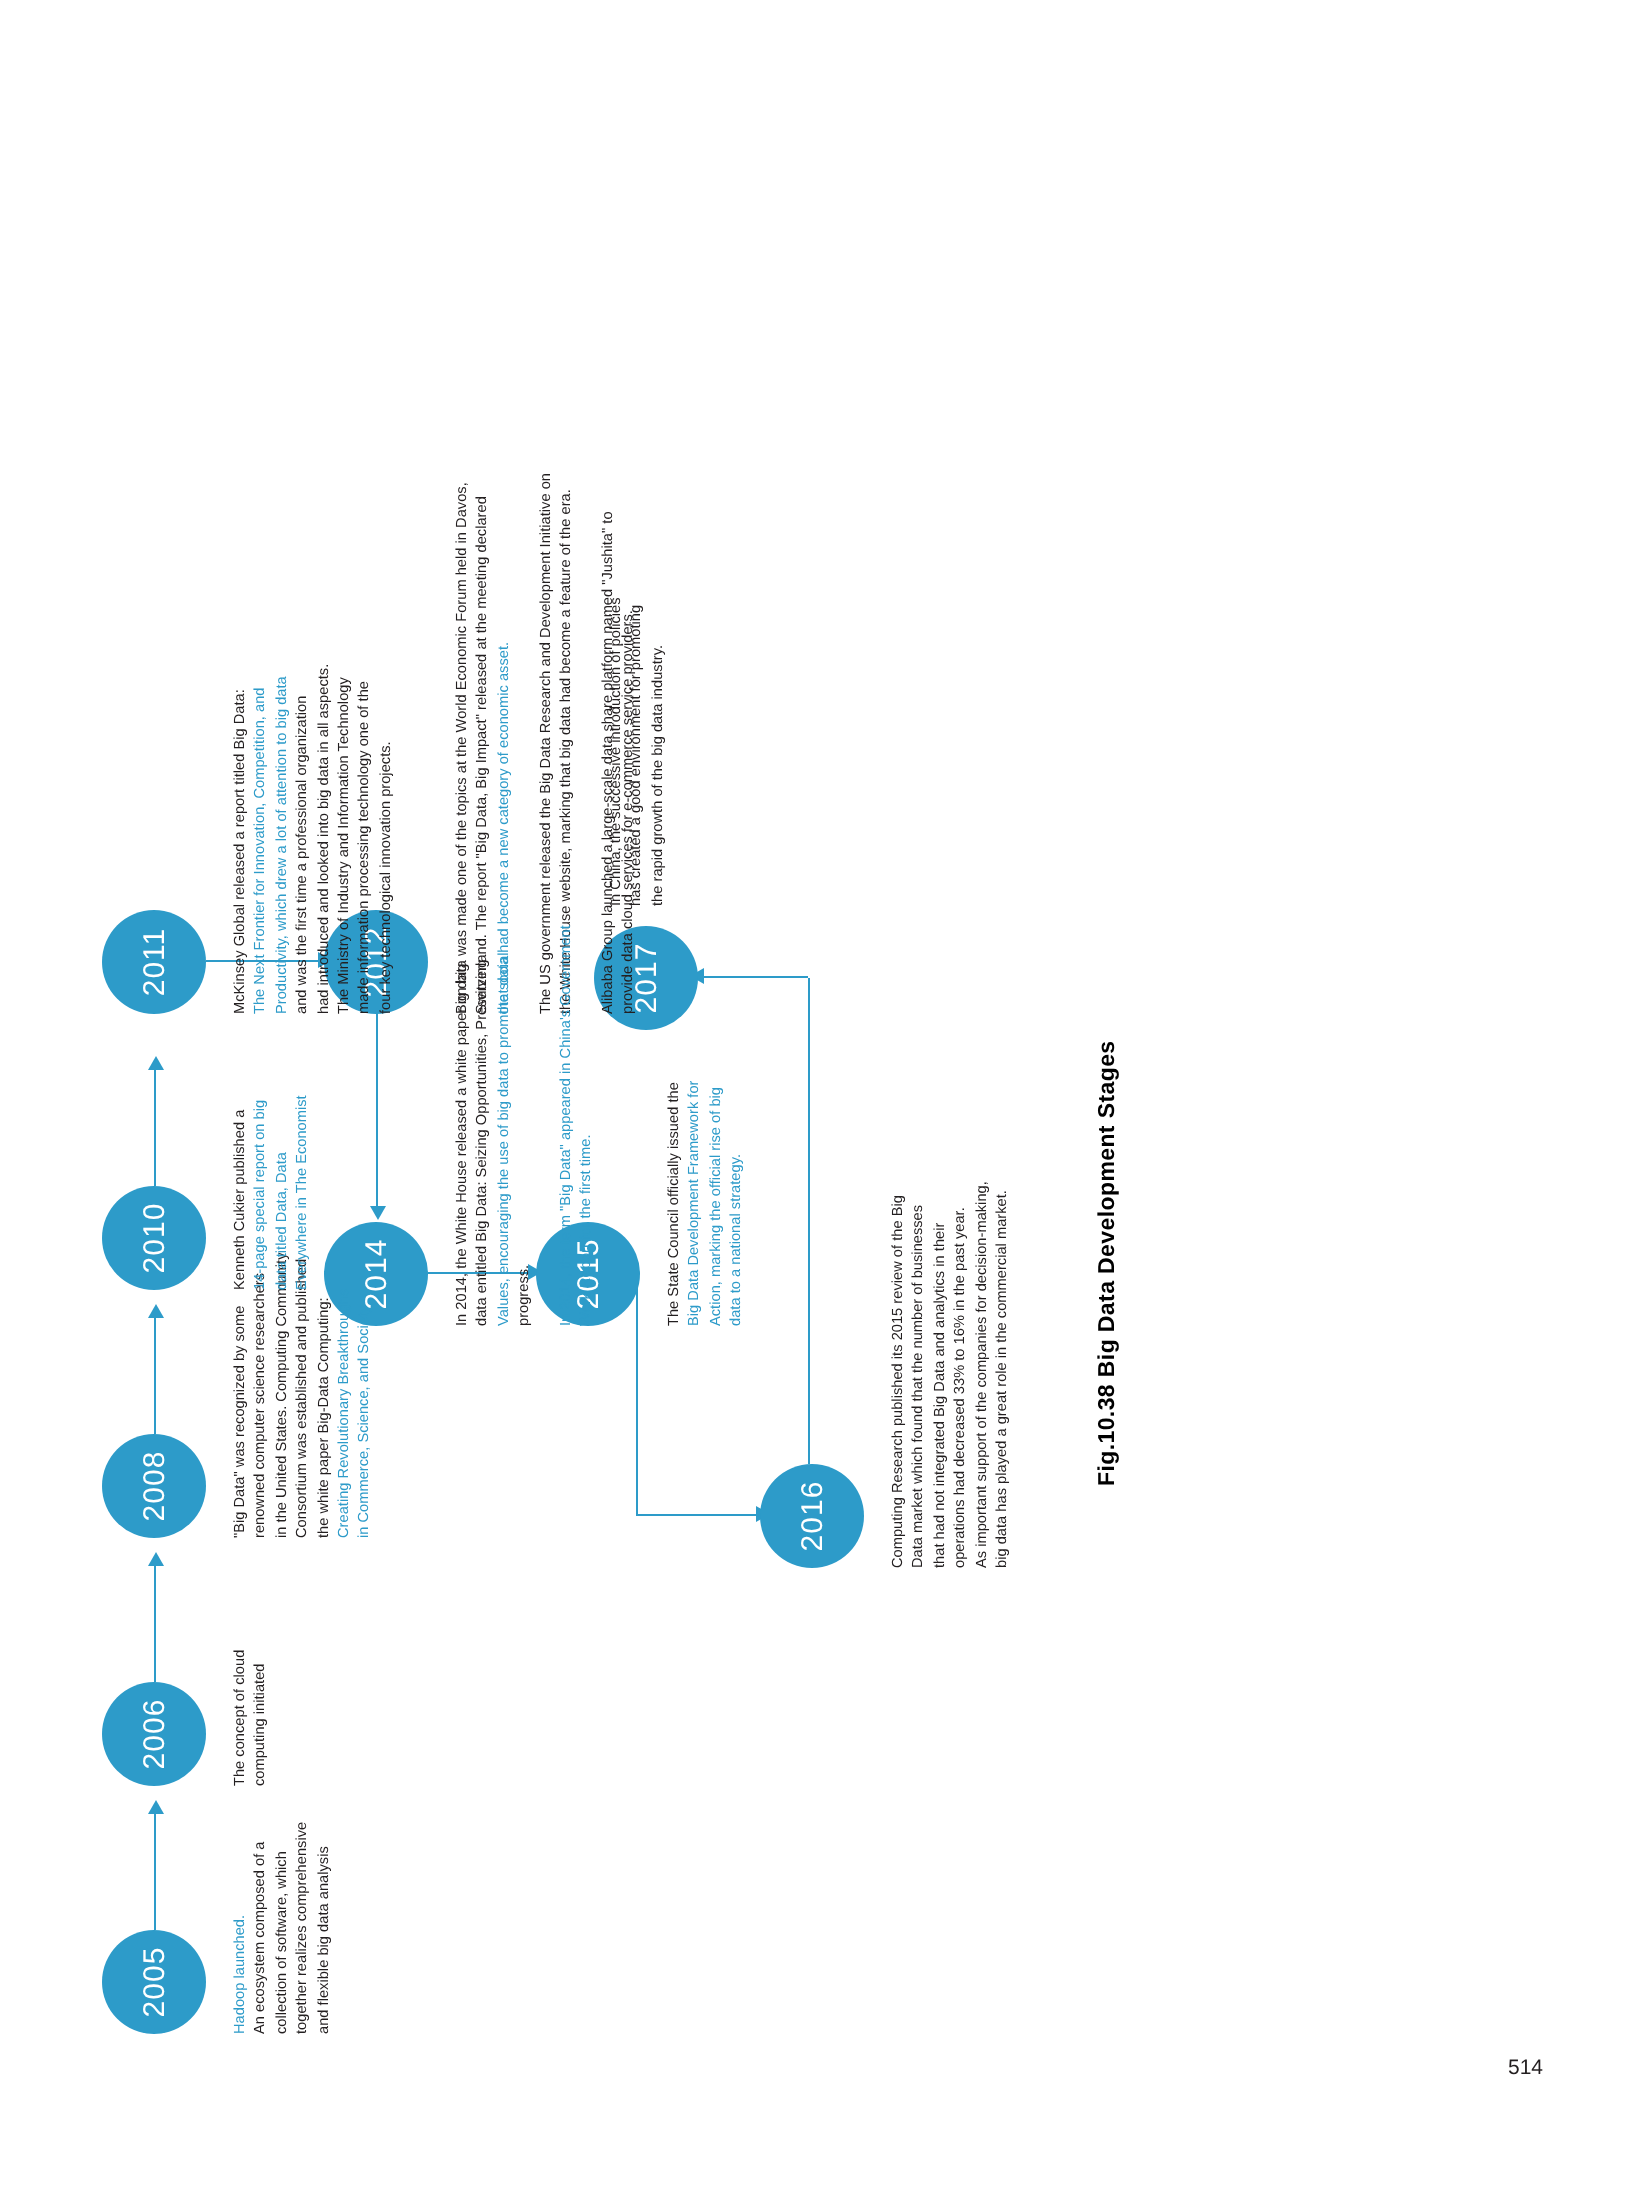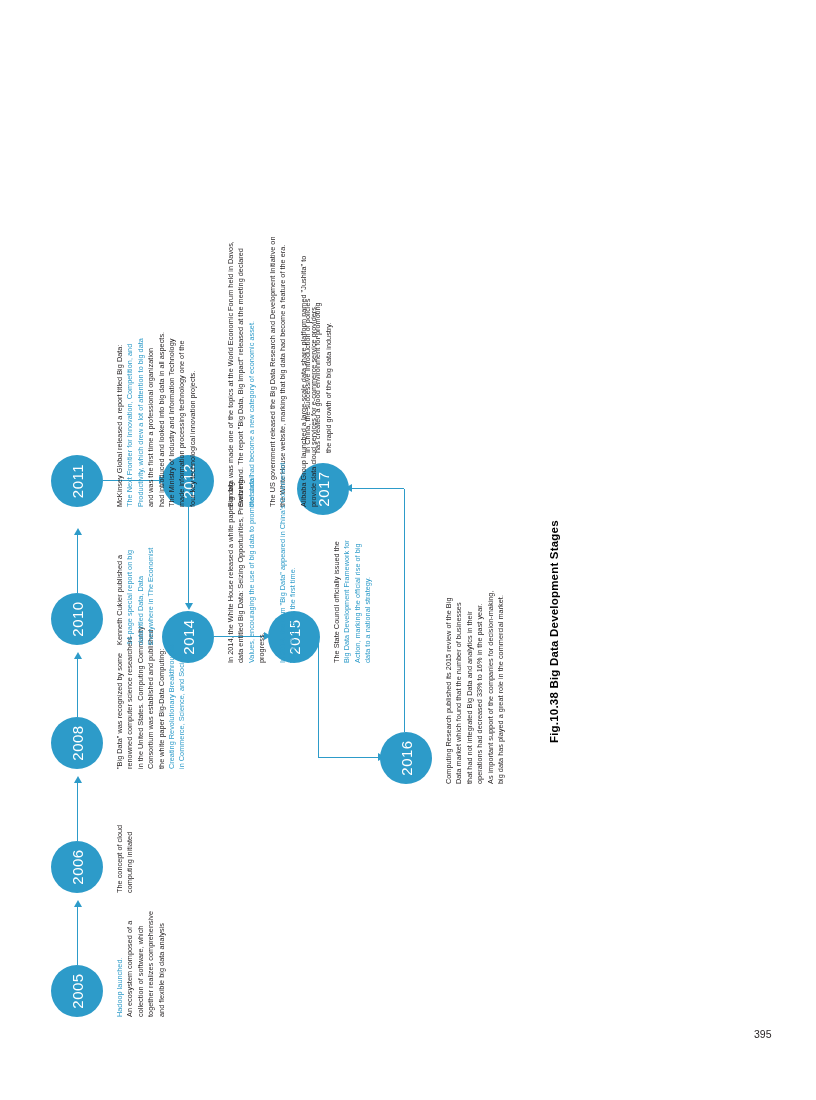--- a/index.html
+++ b/index.html
@@ -261,15 +261,15 @@
     <div class="block" style="left:602px; top:275px; width:215px;">
       <p>In China, the successive introduction of policies</p>
       <p>has created a good environment for promoting</p>
       <p>the rapid growth of the big data industry.</p>
     </div>
 
     <div id="caption" style="left:312px; top:520px;">Fig.10.38    Big Data Development Stages</div>
 
   </div>
 
-  <div id="folio">395</div>
+  <div id="folio">514</div>
 
 </div>
 
 </body></html>

